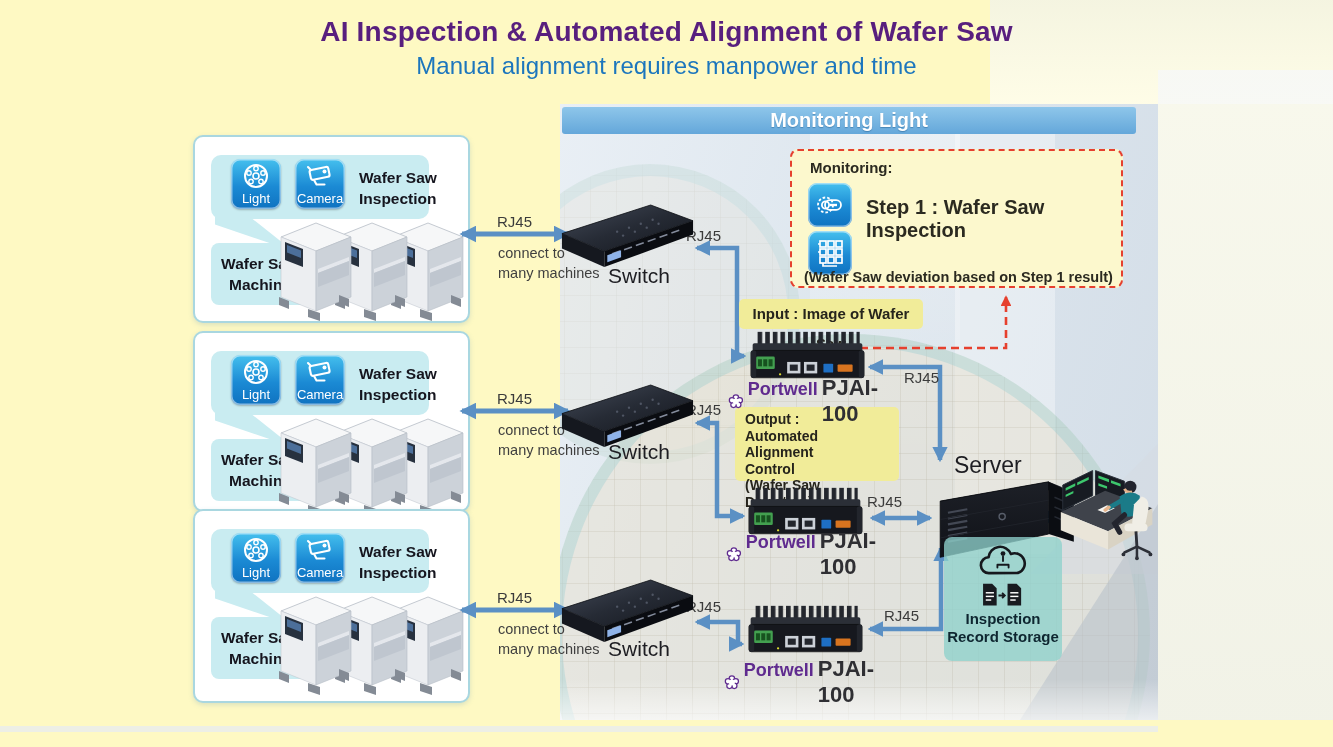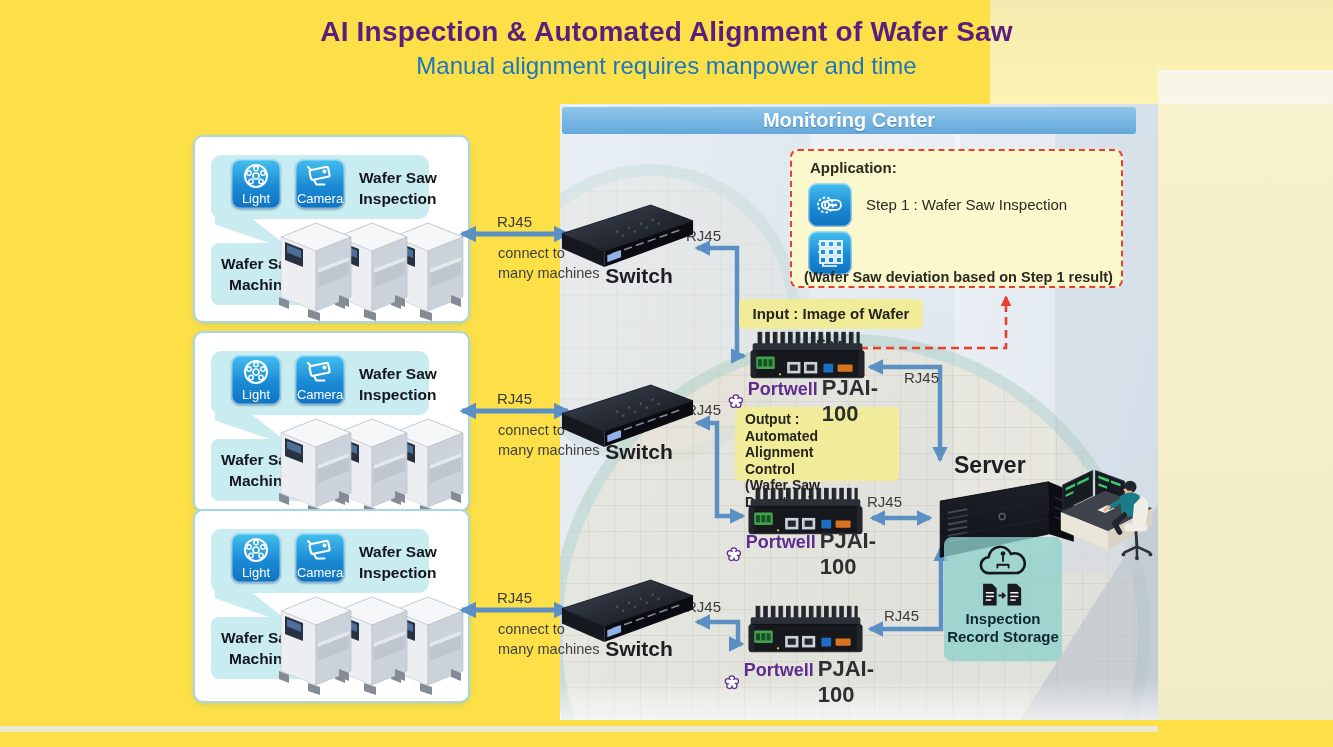--- a/index.html
+++ b/index.html
@@ -1,16 +1,16 @@
 <!DOCTYPE html>
 <html><head>
 <meta charset="utf-8">
 <style>
   html,body { margin:0; padding:0; background:#fff; }
-  .stage { position:relative; width:1333px; height:747px; background:#fde047;
+  .stage { position:relative; width:1333px; height:747px; background:#fef9c3;
            font-family:"Liberation Sans", sans-serif; overflow:hidden; }
   .abs { position:absolute; }
 
   
   .page-title { left:0; top:16px; width:1333px; text-align:center;
                 font-size:28px; font-weight:800; color:#581f7e; letter-spacing:.2px; }
   .page-subtitle { left:0; top:52px; width:1333px; text-align:center;
                    font-size:24px; font-weight:500; color:#1c76bd; }
 
   
@@ -52,31 +52,31 @@
             color:#fff; font-size:20px; font-weight:600; text-align:center;
             line-height:27px; text-shadow:0 1px 1px rgba(0,60,110,.35); }
 
   .app-box { left:790px; top:149px; width:333px; height:139px; background:#fcf8cd;
              border:2px dashed #e6402e; border-radius:8px; box-sizing:border-box; }
   .app-title { left:18px; top:8px; font-size:15px; font-weight:bold; color:#2b2a20; }
   .app-tile { position:absolute; width:44px; height:44px; border-radius:9px;
               background:linear-gradient(180deg,#45c0ee 0%,#1b8ad4 55%,#0f72c0 100%);
               box-shadow:inset 0 0 0 1.5px rgba(255,255,255,.5); }
   .app-tile svg { position:absolute; top:7px; left:7px; }
-  .app-step { position:absolute; font-size:15px; font-weight:normal; color:#2b2a20; }
+  .app-step { position:absolute; font-size:20px; font-weight:bold; color:#2b2a20; }
   .app-note { position:absolute; left:12px; top:118px; font-size:14.5px; font-weight:bold; color:#2b2a20; }
 
   .ylab { position:absolute; background:#f1ec99; border-radius:5px; font-weight:bold;
           color:#26241c; box-sizing:border-box; }
   .ylab-input { left:739px; top:299px; width:184px; height:30px; font-size:15px;
                 text-align:center; line-height:30px; }
   .ylab-output { left:735px; top:407px; width:164px; height:74px; font-size:14px;
                  line-height:16.5px; padding:4px 10px; }
 
-  .dev-label { position:absolute; font-weight:bold; color:#1d1d22; }
+  .dev-label { position:absolute; font-weight:normal; color:#1d1d22; }
   .pw { position:absolute; display:flex; align-items:baseline; justify-content:flex-start; gap:4px; }
   .pw .brand { font-size:18px; font-weight:bold; color:#5f2b8f; }
   .pw .model { font-size:22px; font-weight:600; color:#2f2f33; }
   .pw svg { align-self:center; }
 
   .storage { left:944px; top:537px; width:118px; height:124px;
              background:rgba(142,209,204,.78); border-radius:8px;
              display:flex; flex-direction:column; align-items:center; padding-top:4px;
              box-sizing:border-box; }
   .storage .txt { font-size:15px; font-weight:bold; color:#0e2630; line-height:18px; text-align:center; }
@@ -432,24 +432,24 @@
     <span>many machines</span>
   </div>
 
   <div class="rj45" style="left:686px;top:227px;">RJ45</div>
   <div class="rj45" style="left:904px;top:369px;">RJ45</div>
   <div class="rj45" style="left:686px;top:401px;">RJ45</div>
   <div class="rj45" style="left:867px;top:493px;">RJ45</div>
   <div class="rj45" style="left:884px;top:607px;">RJ45</div>
   <div class="rj45" style="left:686px;top:598px;">RJ45</div>
 
-  <div class="abs mc-bar">Monitoring Center</div>
+  <div class="abs mc-bar">Monitoring Light</div>
 
   <div class="abs app-box">
-    <div class="abs app-title">Application:</div>
+    <div class="abs app-title">Monitoring:</div>
     <div class="app-tile" style="left:16px;top:32px;">
       <svg width="30" height="30" viewBox="0 0 30 30">
           <use href="#glyph-saw"></use>
         </svg>
     </div>
     <div class="app-step" style="left:74px;top:45px;">Step 1 : Wafer Saw Inspection</div>
     <div class="app-tile" style="left:16px;top:80px;">
       <svg width="30" height="30" viewBox="0 0 30 30">
           <use href="#glyph-grid"></use>
         </svg>

